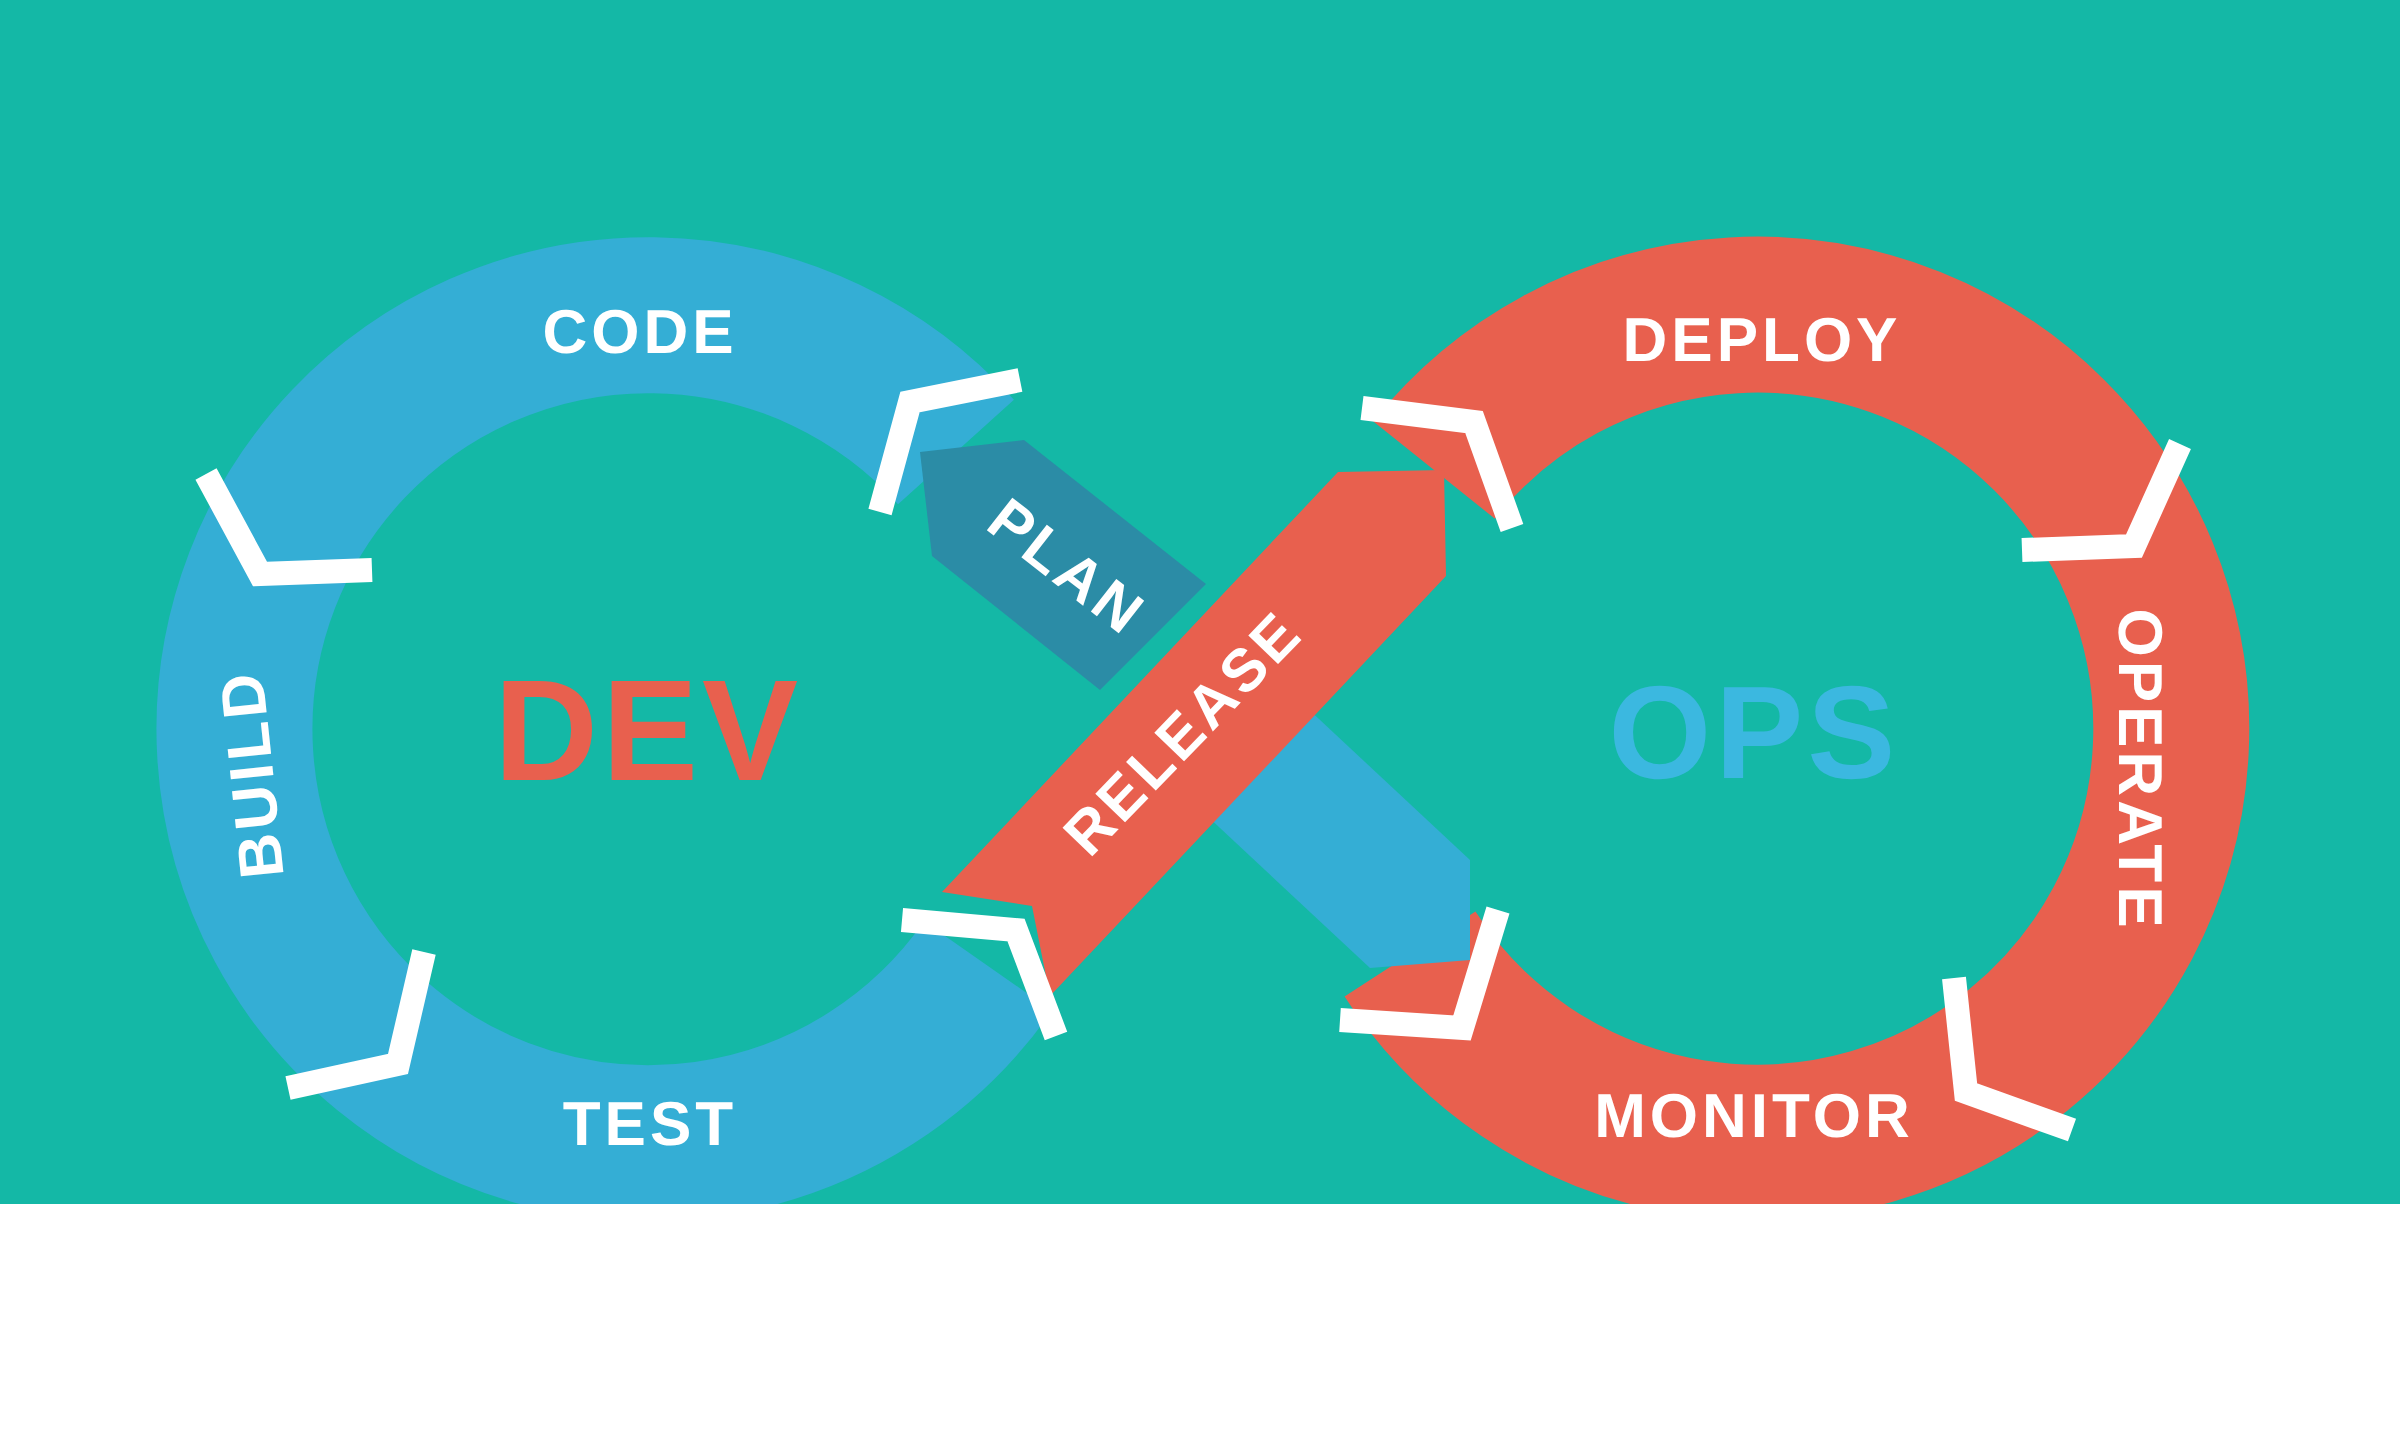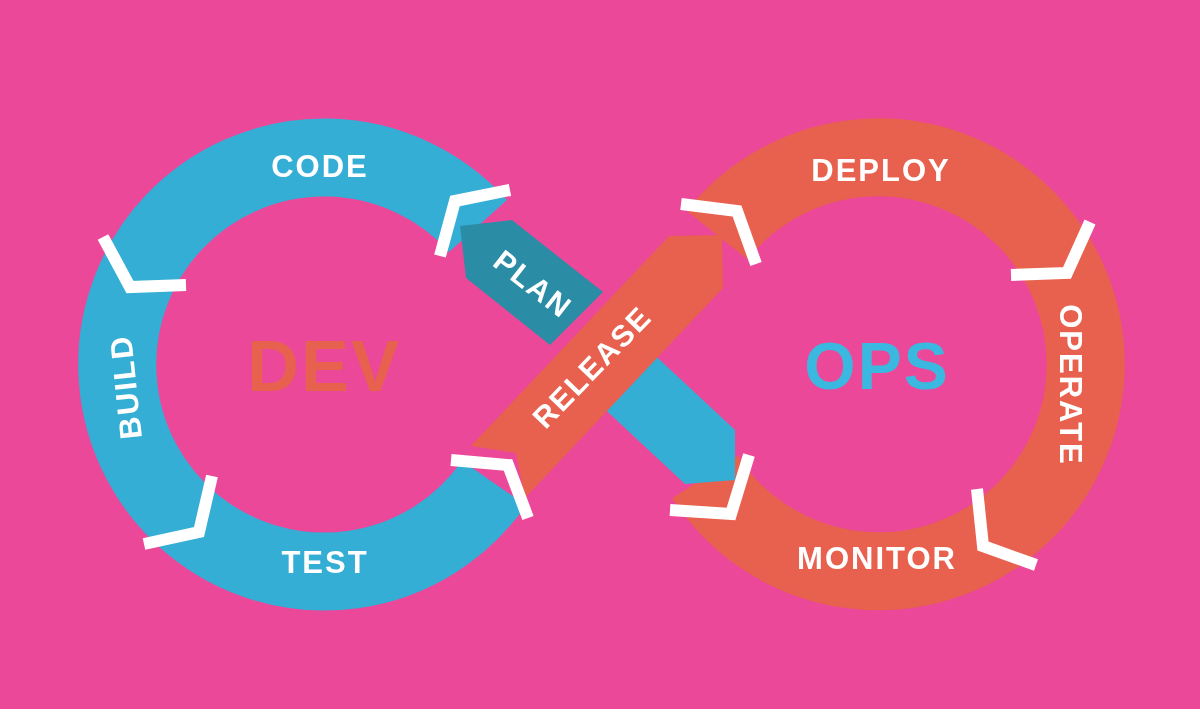--- a/index.html
+++ b/index.html
@@ -1,16 +1,16 @@
 <!DOCTYPE html>
 <html><head>
 <meta charset="utf-8">
 <style>
   html,body{margin:0;padding:0;background:#ffffff;}
-  .stage{width:1200px;height:709px;position:relative;background:#ec4899;overflow:hidden;}
+  .stage{width:1200px;height:602px;position:relative;background:#14b8a6;overflow:hidden;}
   svg{display:block;}
   text{font-family:"Liberation Sans","DejaVu Sans",sans-serif;font-weight:bold;}
   .ring-label{fill:#ffffff;font-size:31px;letter-spacing:2px;}
   .ribbon-label{fill:#ffffff;font-size:30px;letter-spacing:2px;}
   .dev-text{fill:#E8604E;font-size:72px;letter-spacing:2px;}
   .ops-text{fill:#3BB8E0;font-size:66px;letter-spacing:2px;}
   .chevron{fill:none;stroke:#ffffff;stroke-width:12;stroke-linejoin:miter;stroke-miterlimit:20;stroke-linecap:butt;}
 </style>
 </head>
 <body>

